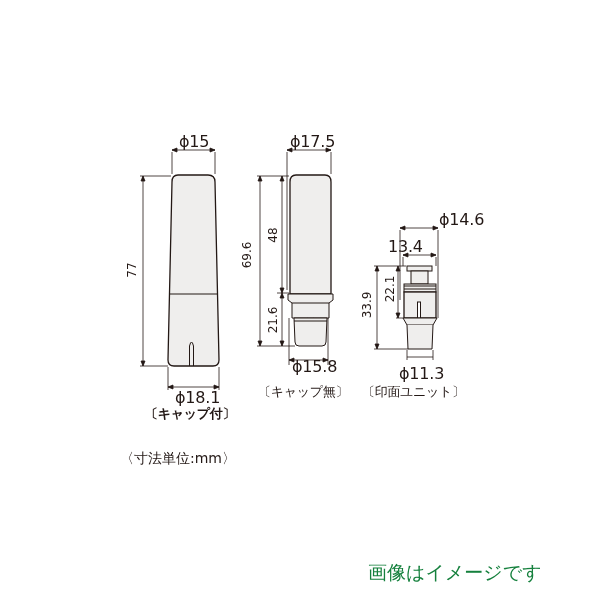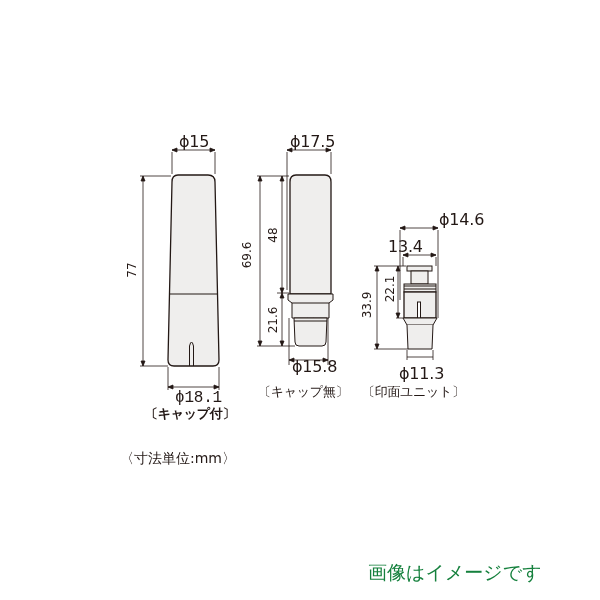--- a/index.html
+++ b/index.html
@@ -120,21 +120,21 @@
 
       <line x1="407" y1="350" x2="407" y2="360"></line>
       <line x1="433" y1="350" x2="433" y2="360"></line>
       <line x1="407" y1="357" x2="433" y2="357"></line>
     </g>
   </g>
 </svg>
 
 <span class="lbl" style="left:179px; top:135px;">ϕ15</span>
 <span class="vlbl" style="left:124px; top:263px;">77</span>
-<span class="lbl" style="left:175px; top:391px;font-family:Liberation Mono, monospace;">ϕ18.1</span>
+<span class="lbl" style="left:175px; top:391px;">ϕ18.1</span>
 <span class="cap" style="left:145px; top:406px;font-weight:bold;">〔キャップ付〕</span>
 
 <span class="lbl" style="left:290px; top:135px;">ϕ17.5</span>
 <span class="vlbl" style="left:234px; top:248px;">69.6</span>
 <span class="vlbl" style="left:265px; top:228px;">48</span>
 <span class="vlbl" style="left:260px; top:313px;">21.6</span>
 <span class="lbl" style="left:292px; top:360px;">ϕ15.8</span>
 <span class="cap" style="left:258px; top:384px;">〔キャップ無〕</span>
 
 <span class="lbl" style="left:395px; top:213px;margin-left:44px;">ϕ14.6</span>

